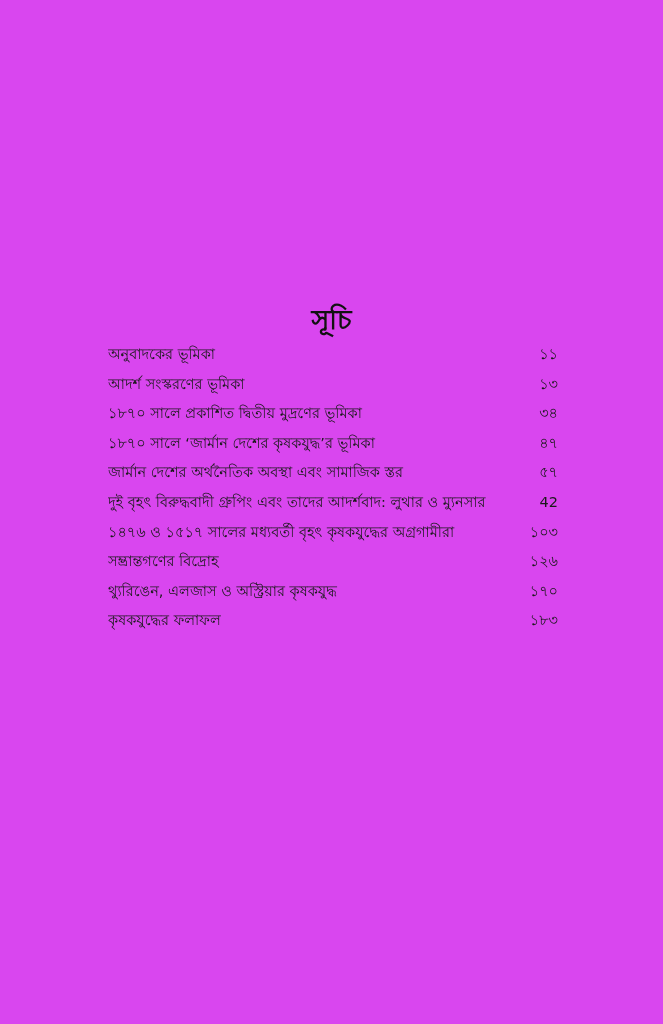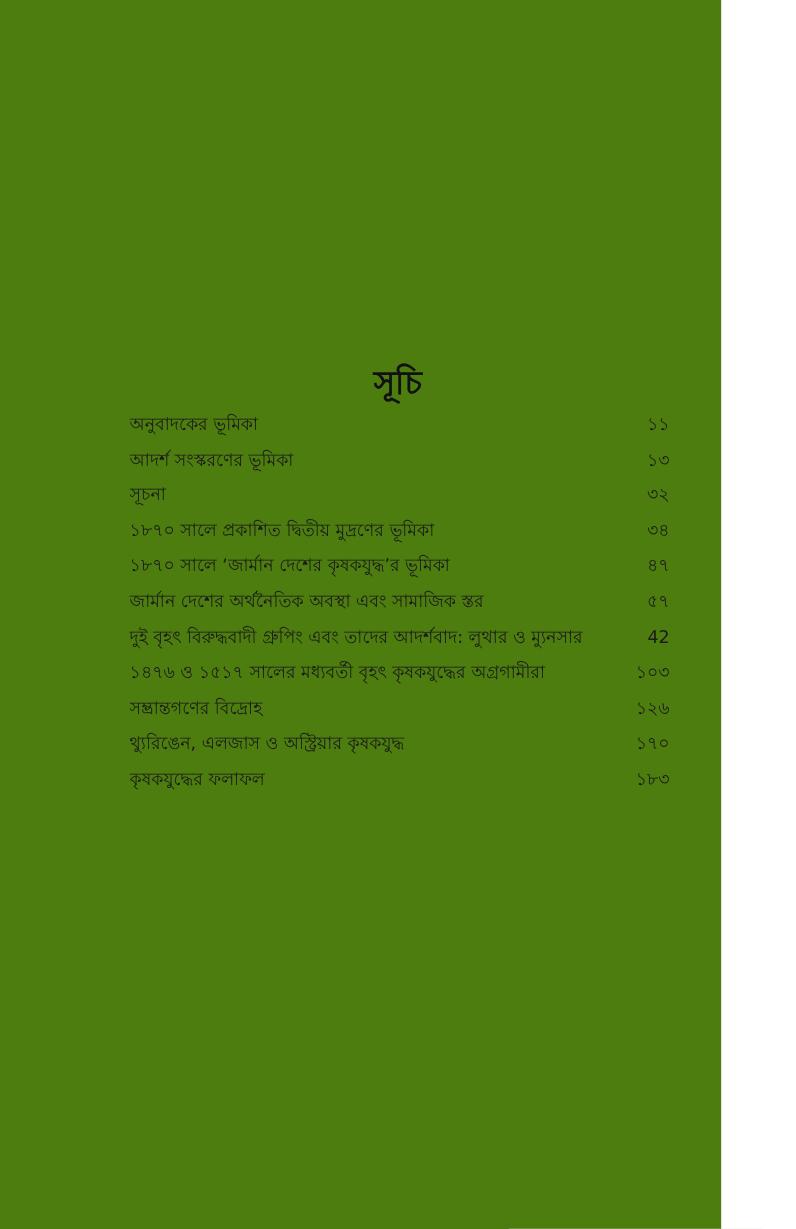--- a/index.html
+++ b/index.html
@@ -11,22 +11,22 @@
       width: 663px;
       height: 1024px;
       position: relative;
       overflow: hidden;
       font-family: "DejaVu Sans", "Liberation Sans", sans-serif;
       color: #1a1a1a;
     }
     .page {
       position: absolute;
       left: 0; top: 0;
-      width: 601px; height: 1024px;
-      background: #4d7c0f;
+      width: 663px; height: 1024px;
+      background: #d946ef;
     }
     .toc-title {
       position: absolute;
       left: 0;
       width: 663px;
       top: 282px;
       text-align: center;
       font-size: 27px;
       font-weight: bold;
       line-height: 40px;
@@ -71,24 +71,20 @@
   <ul class="toc-list">
     <li class="toc-row">
       <span class="toc-label">অনুবাদকের ভূমিকা</span>
       <span class="toc-page">১১</span>
     </li>
     <li class="toc-row">
       <span class="toc-label">আদর্শ সংস্করণের ভূমিকা</span>
       <span class="toc-page">১৩</span>
     </li>
     <li class="toc-row">
-      <span class="toc-label">সূচনা</span>
-      <span class="toc-page">৩২</span>
-    </li>
-    <li class="toc-row">
       <span class="toc-label">১৮৭০ সালে প্রকাশিত দ্বিতীয় মুদ্রণের ভূমিকা</span>
       <span class="toc-page">৩৪</span>
     </li>
     <li class="toc-row">
       <span class="toc-label">১৮৭০ সালে ‘জার্মান দেশের কৃষকযুদ্ধ’র ভূমিকা</span>
       <span class="toc-page">৪৭</span>
     </li>
     <li class="toc-row">
       <span class="toc-label">জার্মান দেশের অর্থনৈতিক অবস্থা এবং সামাজিক স্তর</span>
       <span class="toc-page">৫৭</span>

